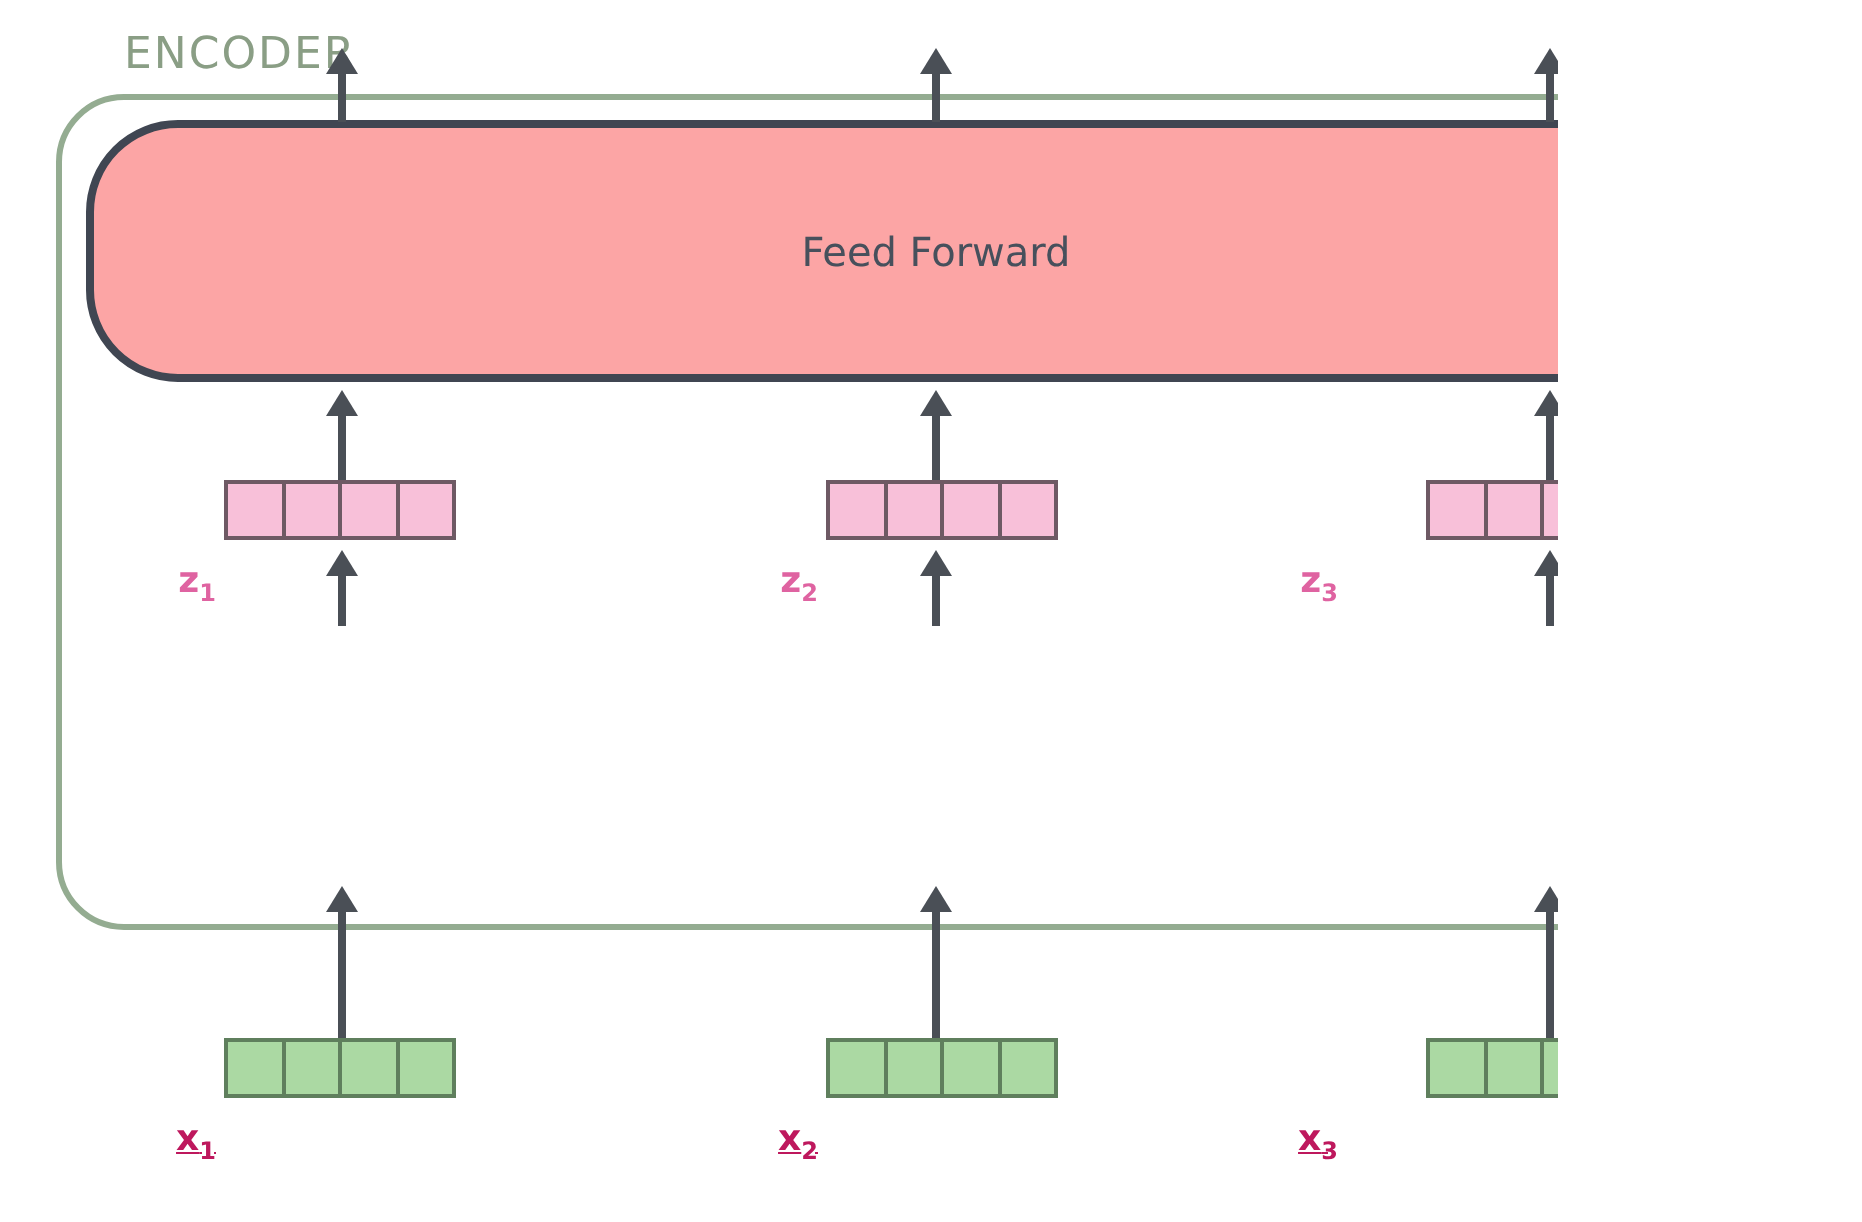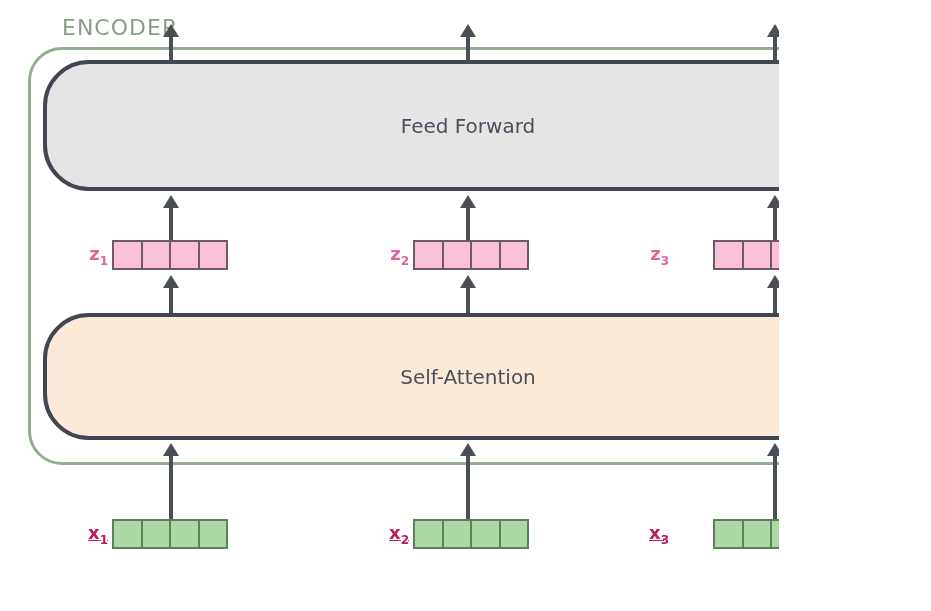--- a/index.html
+++ b/index.html
@@ -15,21 +15,21 @@
   .frame{
     position:absolute;left:28px;top:47px;width:874px;height:412px;
     border:3px solid #94ac91;border-radius:34px;background:transparent;
   }
   
   .layer{
     position:absolute;left:43px;width:842px;display:flex;align-items:center;justify-content:center;
     border:4px solid #404652;border-radius:46px;
     font-size:20px;color:#47505c;
   }
-  .layer.ff{top:60px;height:123px;background:#e5e5e5;}
+  .layer.ff{top:60px;height:123px;background:#fca5a5;}
   .layer.sa{top:313px;height:119px;background:#fcead8;}
   
   .arrow{position:absolute;width:16px;display:flex;flex-direction:column;align-items:center;}
   .arrow .head{width:0;height:0;border-left:8px solid transparent;border-right:8px solid transparent;border-bottom:13px solid #4a4f56;}
   .arrow .stem{width:4px;flex:1;background:#4a4f56;margin-top:-2px;}
   .c1{left:163px;} .c2{left:460px;} .c3{left:767px;}
   .r1{top:24px;height:37px;}      
   .r2{top:195px;height:45px;}     
   .r3{top:275px;height:38px;}     
   .r4{top:443px;height:76px;}     
@@ -37,21 +37,21 @@
   .vec{position:absolute;width:112px;height:26px;display:flex;}
   .vec .cell{flex:1;}
   .vec.zvec{border:2px solid #6e5964;background:#f8c0d9;}
   .vec.zvec .cell{border-right:2px solid #6e5964;}
   .vec.xvec{border:2px solid #5f7f5d;background:#abd9a3;}
   .vec.xvec .cell{border-right:2px solid #5f7f5d;}
   .vec .cell:last-child{border-right:none;}
   .zrow{top:240px;} .xrow{top:519px;}
   .v1{left:112px;} .v2{left:413px;} .v3{left:713px;}
   
-  .veclabel{position:absolute;width:26px;text-align:right;font-weight:bold;font-size:18px;line-height:26px;}
+  .veclabel{position:absolute;width:26px;text-align:right;font-weight:bold;font-size:18px;line-height:26px;margin-top:37px;}
   .veclabel sub{font-size:12px;}
   .zlbl{color:#df63a1;top:241px;}
   .xlbl{color:#be185d;top:520px;text-decoration:underline;}
   .l1{left:82px;} .l2{left:383px;} .l3{left:643px;}
   
   .word{position:absolute;top:565px;width:160px;text-align:center;font-weight:bold;font-size:23px;color:#67a957;}
   .w1{left:91px;} .w2{left:388px;} .w3{left:695px;}
   
   .watermark{
     position:absolute;left:716px;top:554px;font-size:28px;color:rgba(185,185,185,0.9);
@@ -61,23 +61,20 @@
 </head>
 <body>
 
 <div class="canvas">
 
   <div class="encoder-label">ENCODER</div>
   <div class="frame"></div>
 
   <div class="layer ff">
     <span>Feed Forward</span>
-  </div>
-  <div class="layer sa">
-    <span>Self-Attention</span>
   </div>
 
   <div class="arrow c1 r1">
       <div class="head"></div>
       <div class="stem"></div>
     </div>
   <div class="arrow c2 r1">
       <div class="head"></div>
       <div class="stem"></div>
     </div>

